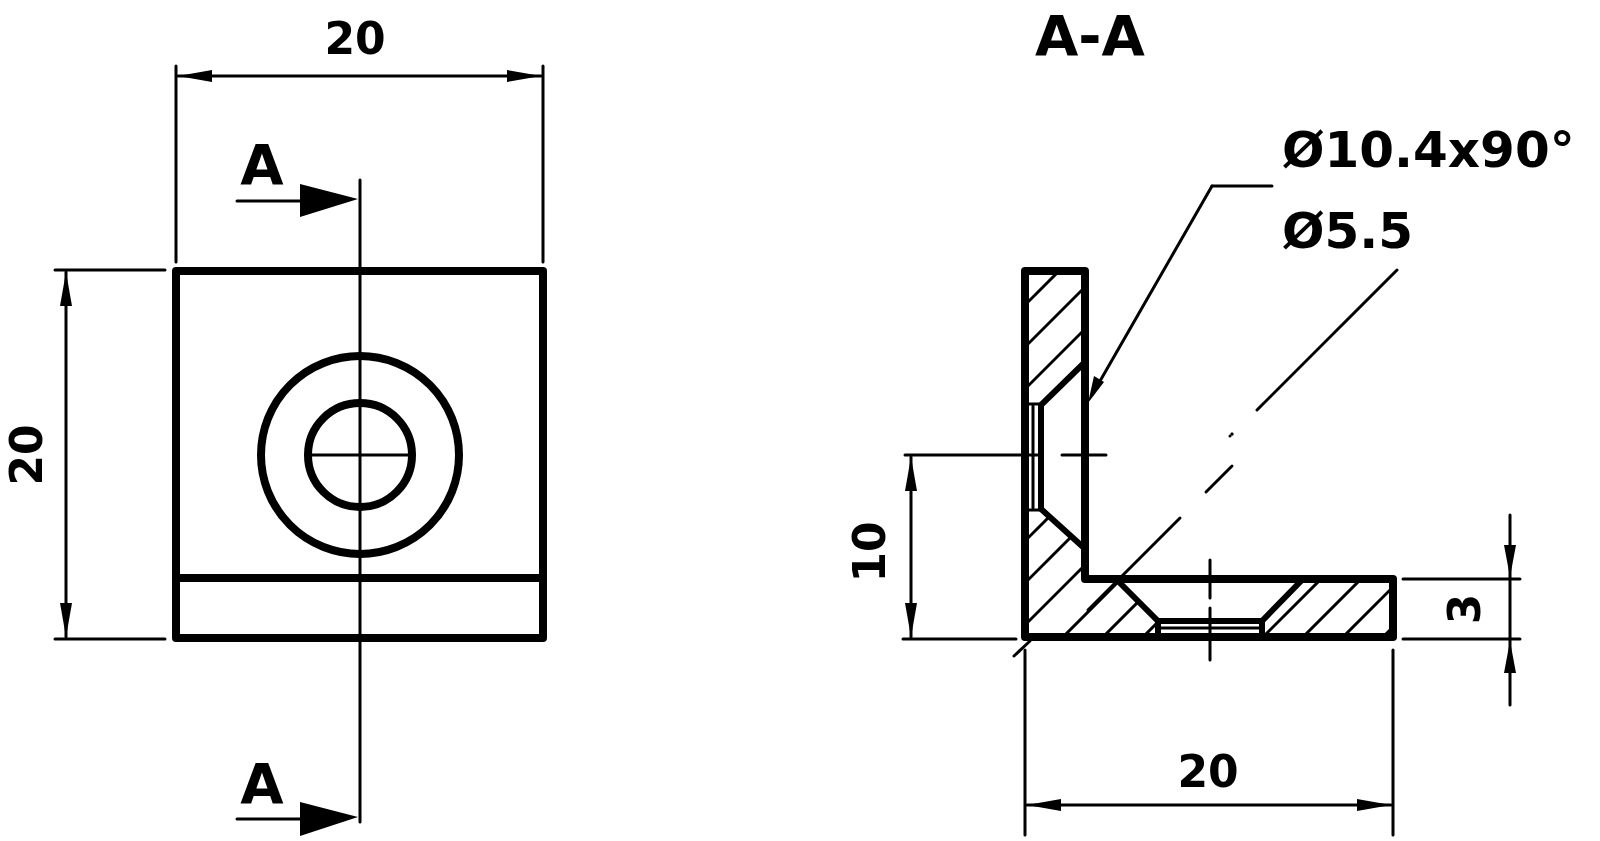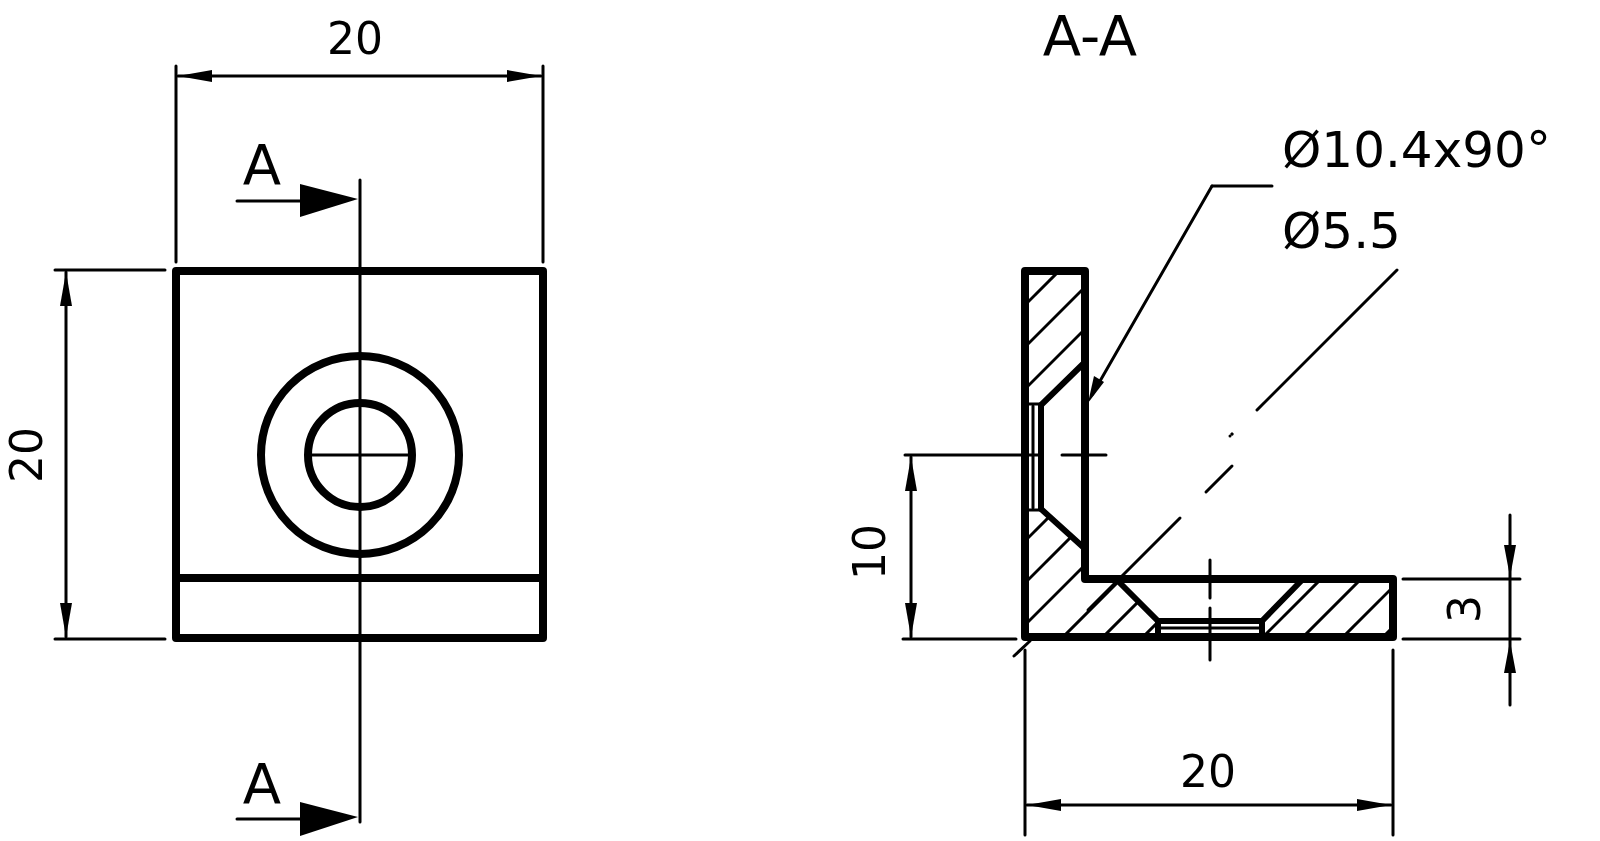--- a/index.html
+++ b/index.html
@@ -1,17 +1,17 @@
 <!DOCTYPE html>
 <html><head>
   <meta charset="utf-8">
   <style>
     html, body { margin: 0; padding: 0; background: #ffffff; }
     body { width: 1600px; height: 841px; overflow: hidden; }
-    #canvas { position: absolute; left: 0; top: 0; width: 1600px; height: 683px; }
+    #canvas { position: absolute; left: 0; top: 0; width: 1600px; height: 683px; font-weight: bold; }
     svg { display: block; }
     .thick { stroke: #000; stroke-width: 8; fill: none; stroke-linejoin: round; stroke-linecap: round; }
     .thin  { stroke: #000; stroke-width: 3; fill: none; stroke-linecap: round; }
     .mid   { stroke: #000; stroke-width: 6; fill: none; stroke-linecap: round; }
     .hatch { stroke: #000; stroke-width: 3; fill: none; }
     .lbl { font-family: "DejaVu Sans", sans-serif; fill: #000; }
   </style>
 </head>
 <body>
 

